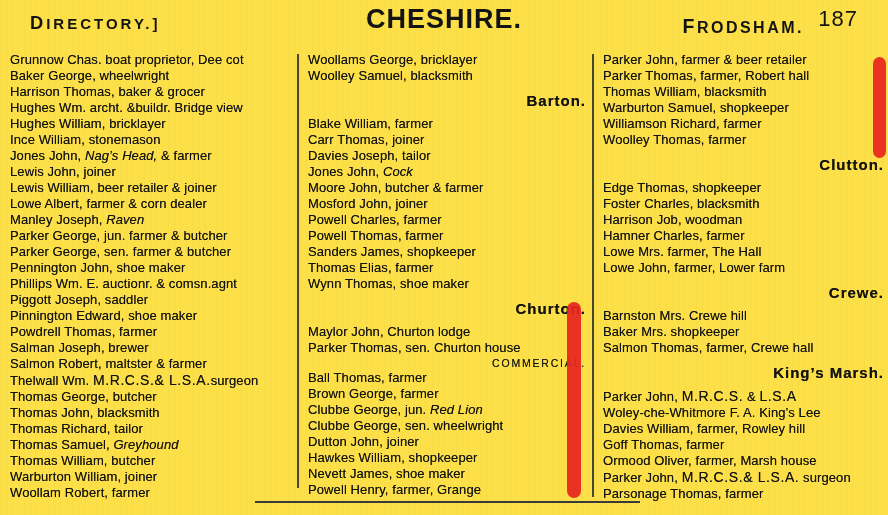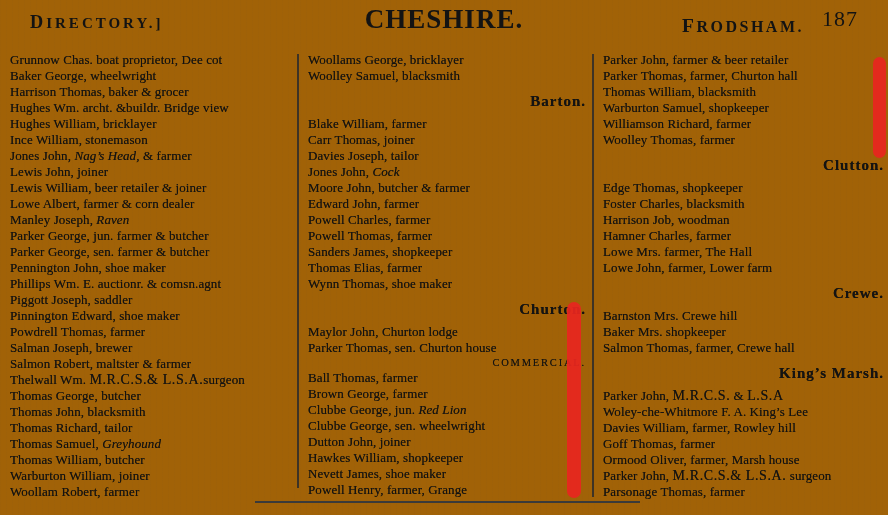--- a/index.html
+++ b/index.html
@@ -1,19 +1,19 @@
 <!DOCTYPE html>
 <html><head>
 <meta charset="utf-8">
 <style>
   html,body { margin:0; padding:0; background:#e9e9e6; }
   .page {
     position:relative; width:888px; height:515px; margin:0 auto;
-    background:#a16207; overflow:hidden;
-    font-family:Liberation Serif, serif;
+    background:#fde047; overflow:hidden;
+    font-family:Liberation Sans, sans-serif;
     color:#131313;
   }
   .page::before {
     content:""; position:absolute; inset:0; pointer-events:none;
     background:repeating-linear-gradient(90deg, rgba(70,70,70,0.022) 0 1px, transparent 1px 6px);
   }
   
   .hdr-left {
     position:absolute; left:30px; top:12px;
     font-weight:bold; font-size:15px; letter-spacing:3px;
@@ -104,42 +104,42 @@
     </div>
   <div class="col col-2">
       <div class="entry"><span>Woollams George, bricklayer</span></div>
       <div class="entry"><span>Woolley Samuel, blacksmith</span></div>
       <div class="heading">Barton.</div>
       <div class="entry"><span>Blake William, farmer</span></div>
       <div class="entry"><span>Carr Thomas, joiner</span></div>
       <div class="entry"><span>Davies Joseph, tailor</span></div>
       <div class="entry"><span>Jones John, </span><span class="it">Cock</span></div>
       <div class="entry"><span>Moore John, butcher &amp; farmer</span></div>
-      <div class="entry"><span>Edward John, farmer</span></div>
+      <div class="entry"><span>Mosford John, joiner</span></div>
       <div class="entry"><span>Powell Charles, farmer</span></div>
       <div class="entry"><span>Powell Thomas, farmer</span></div>
       <div class="entry"><span>Sanders James, shopkeeper</span></div>
       <div class="entry"><span>Thomas Elias, farmer</span></div>
       <div class="entry"><span>Wynn Thomas, shoe maker</span></div>
       <div class="heading">Churton.</div>
       <div class="entry"><span>Maylor John, Churton lodge</span></div>
       <div class="entry"><span>Parker Thomas, sen. Churton house</span></div>
       <div class="subheading">COMMERCIAL.</div>
       <div class="entry"><span>Ball Thomas, farmer</span></div>
       <div class="entry"><span>Brown George, farmer</span></div>
       <div class="entry"><span>Clubbe George, jun. </span><span class="it">Red Lion</span></div>
       <div class="entry"><span>Clubbe George, sen. wheelwright</span></div>
       <div class="entry"><span>Dutton John, joiner</span></div>
       <div class="entry"><span>Hawkes William, shopkeeper</span></div>
       <div class="entry"><span>Nevett James, shoe maker</span></div>
       <div class="entry"><span>Powell Henry, farmer, Grange</span></div>
     </div>
   <div class="col col-3">
       <div class="entry"><span>Parker John, farmer &amp; beer retailer</span></div>
-      <div class="entry"><span>Parker Thomas, farmer, Churton hall</span></div>
+      <div class="entry"><span>Parker Thomas, farmer, Robert hall</span></div>
       <div class="entry"><span>Thomas William, blacksmith</span></div>
       <div class="entry"><span>Warburton Samuel, shopkeeper</span></div>
       <div class="entry"><span>Williamson Richard, farmer</span></div>
       <div class="entry"><span>Woolley Thomas, farmer</span></div>
       <div class="heading">Clutton.</div>
       <div class="entry"><span>Edge Thomas, shopkeeper</span></div>
       <div class="entry"><span>Foster Charles, blacksmith</span></div>
       <div class="entry"><span>Harrison Job, woodman</span></div>
       <div class="entry"><span>Hamner Charles, farmer</span></div>
       <div class="entry"><span>Lowe Mrs. farmer, The Hall</span></div>

